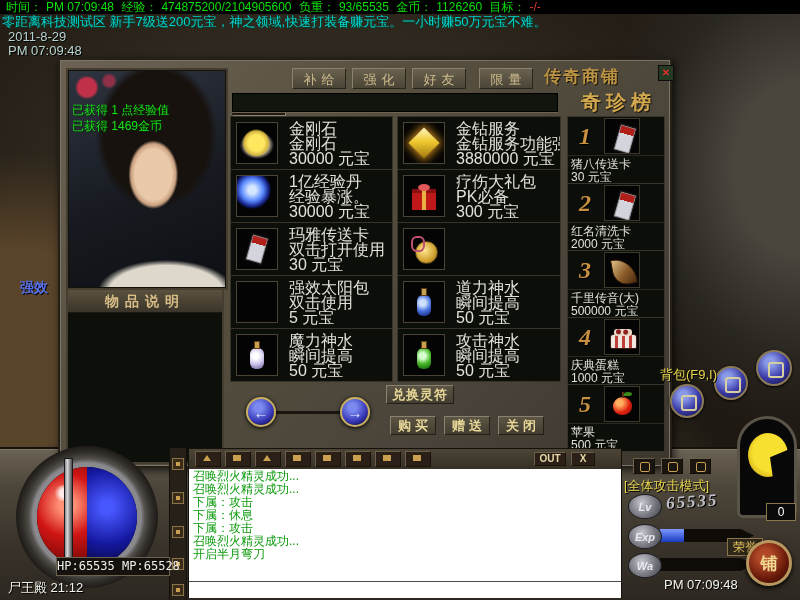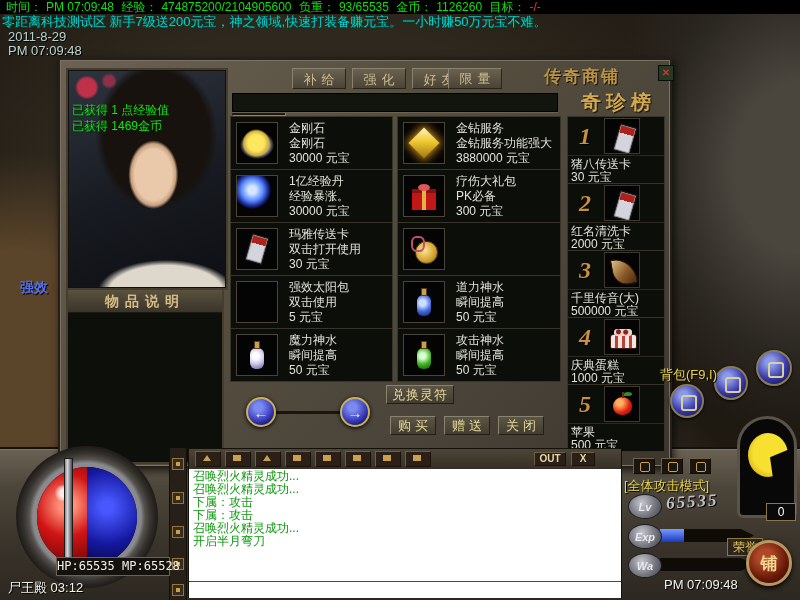--- a/index.html
+++ b/index.html
@@ -47,21 +47,21 @@
   #shopclose{left:598px;top:5px;width:14px;height:14px;background:#253a22;border:1px solid #0c0c0c;
     color:#e03030;font-size:10px;line-height:13px;text-align:center;font-weight:bold;cursor:pointer;}
   #subbar{left:172px;top:33px;width:326px;height:19px;background:#12140e;border:1px solid #000;
     box-shadow:0 1px 0 #6b6254;box-sizing:border-box;}
   #raretitle{left:506px;top:29px;width:100px;text-align:center;font-size:20px;font-weight:bold;
     color:#d2a94e;letter-spacing:5px;text-indent:5px;text-shadow:1px 1px 1px #140e04;}
   
   .col{position:absolute;top:56px;width:163px;}
   #lcol{left:170px;} #rcol{left:337px;width:164px;}
   .item-row{height:52px;background:#0c0e09;border:1px solid #39342a;margin-bottom:-1px;display:flex;align-items:center;cursor:pointer;}
-  .item-text{font-size:12px;line-height:15px;color:#e2e2da;padding-left:6px;white-space:nowrap;overflow:hidden;}
+  .item-text{font-size:16px;line-height:15px;color:#e2e2da;padding-left:6px;white-space:nowrap;overflow:hidden;}
   
   #rarelist{left:507px;top:56px;width:98px;}
   .rare-entry{height:66px;background:#0c0e09;border:1px solid #39342a;margin-bottom:-1px;box-sizing:content-box;cursor:pointer;}
   .rare-top{display:flex;align-items:center;height:38px;border-bottom:1px solid #2c2820;}
   .rare-rank{width:34px;text-align:center;font-family:"Liberation Serif",serif;font-style:italic;font-weight:bold;
     font-size:24px;color:#c89040;text-shadow:1px 1px 0 #000;}
   .rare-name{font-size:12px;color:#e2e2da;line-height:14px;padding:1px 0 0 3px;white-space:nowrap;}
   .rare-price{font-size:12px;color:#e2e2da;line-height:13px;padding-left:3px;white-space:nowrap;}
   
   .icon{width:40px;height:40px;background:#040404;border:1px solid #4a4336;margin:5px;position:relative;flex:none;overflow:hidden;}
@@ -97,21 +97,21 @@
     background:repeating-linear-gradient(90deg,#f0e8e0 0 4px,#c04038 4px 7px);border:1px solid #3a1c14;}
   .ic-cake i::before{content:"";position:absolute;left:3px;top:-6px;width:18px;height:7px;border-radius:3px;
     background:radial-gradient(circle at 25% 40%, #902020 0 2px, rgba(144,32,32,0) 3px),
                radial-gradient(circle at 65% 45%, #902020 0 2px, rgba(144,32,32,0) 3px),#e8d8c8;}
   .ic-apple i{left:8px;top:10px;width:19px;height:18px;border-radius:50% 50% 46% 46%;
     background:radial-gradient(circle at 35% 32%, #ffb060 0 3px, #e02010 10px, #8a1008 17px);}
   .ic-apple i::before{content:"";position:absolute;left:9px;top:-5px;width:2px;height:6px;background:#5a3410;}
   .ic-apple i::after{content:"";position:absolute;left:11px;top:-5px;width:8px;height:4px;border-radius:50% 50% 50% 0;background:#3a8a1a;}
   
   .stonebtn{position:absolute;background:linear-gradient(#5c5545,#423d30);border:1px solid;
-    border-color:#8a8170 #231f16 #231f16 #8a8170;color:#e8d898;font-weight:normal;font-size:13px;
+    border-color:#8a8170 #231f16 #231f16 #8a8170;color:#e8d898;font-weight:bold;font-size:13px;
     text-align:center;cursor:pointer;box-sizing:border-box;}
   #exbtn{left:326px;top:325px;width:68px;height:19px;line-height:17px;letter-spacing:1px;}
   #buybtn{left:330px;top:356px;width:46px;height:19px;line-height:17px;letter-spacing:4px;text-indent:4px;}
   #giftbtn{left:384px;top:356px;width:46px;height:19px;line-height:17px;letter-spacing:4px;text-indent:4px;}
   #closebtn{left:438px;top:356px;width:46px;height:19px;line-height:17px;letter-spacing:4px;text-indent:4px;}
   #navline{left:200px;top:351px;width:96px;height:3px;background:#1a160f;}
   .navbtn{position:absolute;width:30px;height:30px;border-radius:50%;cursor:pointer;
     background:radial-gradient(circle at 40% 32%, #7a8af0 0 4px, #3838b8 14px, #10104e 20px);
     border:2px solid #c8b060;box-shadow:0 1px 4px #000;color:#e8f0ff;font-size:15px;font-weight:bold;
     text-align:center;line-height:28px;box-sizing:border-box;}
@@ -212,21 +212,21 @@
       <div class="pmsg" style="top:48px;">已获得 1469金币</div>
     </div>
     <div id="descpanel" class="abs">
       <div class="hd">物品说明</div>
     </div>
 
     <div class="tab active" style="left:172px;">装饰</div>
     <div class="tab" style="left:232px;">补给</div>
     <div class="tab" style="left:292px;">强化</div>
     <div class="tab" style="left:352px;">好友</div>
-    <div class="tab" style="left:388px;font-family:Liberation Mono, monospace;">限量</div>
+    <div class="tab" style="left:419px;">限量</div>
     <div id="shoptitle" class="abs">传奇商铺</div>
     <div id="shopclose" class="abs">✕</div>
     <div id="subbar" class="abs"></div>
     <div id="raretitle" class="abs">奇珍榜</div>
 
     <div id="lcol" class="col">
       <div class="item-row">
         <div class="icon ic-ore">
             <i></i>
           </div>
@@ -394,21 +394,21 @@
   <div id="orb" class="abs">
     <div class="half hp"></div>
     <div class="half mp"></div>
     <div class="shine"></div>
   </div>
   <div id="orbbar" class="abs"></div>
   <div id="hpmp" class="abs">
     <span>HP:65535</span>
     <span>MP:65528</span>
   </div>
-  <div id="loc" class="abs">尸王殿 03:12</div>
+  <div id="loc" class="abs">尸王殿 21:12</div>
 
   <div id="sidestrip" class="abs">
     <div class="stripicon" style="top:10px;"></div>
     <div class="stripicon" style="top:44px;"></div>
     <div class="stripicon" style="top:78px;"></div>
     <div class="stripicon" style="top:110px;"></div>
     <div class="stripicon" style="top:136px;"></div>
   </div>
 
   <div id="chatpanel" class="abs">
@@ -421,20 +421,21 @@
       <div class="toolbtn sq"></div>
       <div class="toolbtn sq"></div>
       <div class="toolbtn sq"></div>
       <div id="outbtn">OUT</div>
       <div id="xbtn">X</div>
     </div>
     <div id="chatbody">
       <div class="chat-line">召唤烈火精灵成功...</div>
       <div class="chat-line">召唤烈火精灵成功...</div>
       <div class="chat-line">下属：攻击</div>
+      <div class="chat-line">下属：休息</div>
       <div class="chat-line">下属：攻击</div>
       <div class="chat-line">召唤烈火精灵成功...</div>
       <div class="chat-line">开启半月弯刀</div>
     </div>
     <div id="chatinput"></div>
   </div>
 
   <div class="hudtext abs" style="left:660px;top:366px;">背包(F9,I)</div>
   <div class="roundbtn" style="left:670px;top:384px;width:34px;height:34px;"></div>
   <div class="roundbtn" style="left:714px;top:366px;width:34px;height:34px;"></div>

